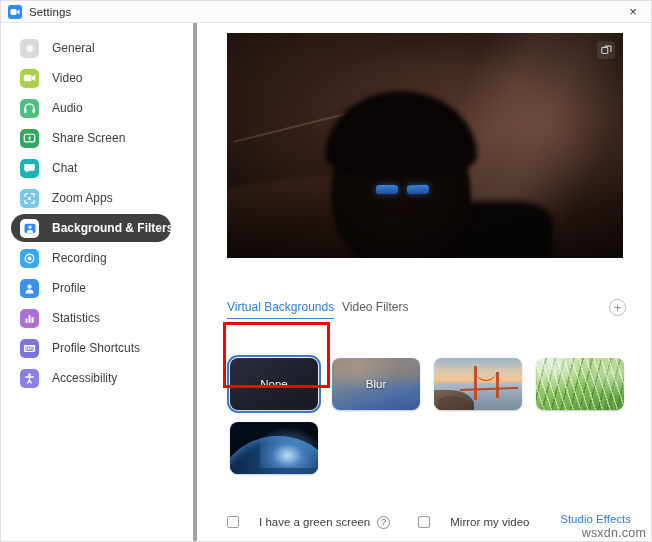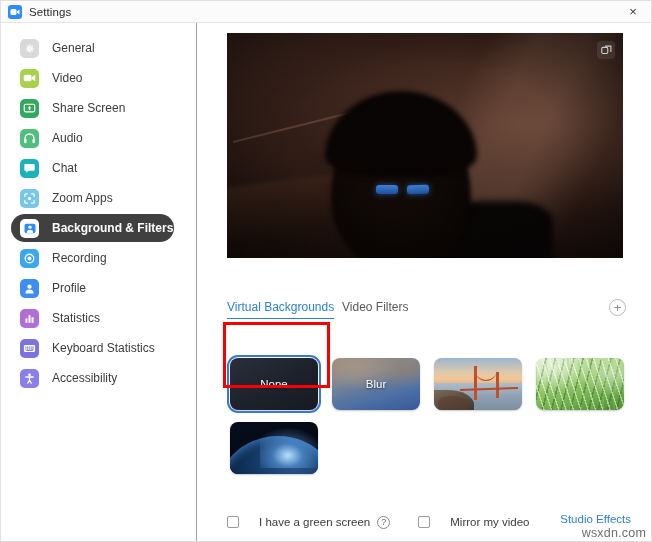--- a/index.html
+++ b/index.html
@@ -61,21 +61,21 @@
     cursor: default;
   }
 
   
   .sidebar {
     position: absolute;
     left: 0; top: 22px;
     width: 196px;
     height: 520px;
     background: #ffffff;
-    border-right: 1px solid #a3a3a3;
+    border-right: 4px solid #a3a3a3;
     box-sizing: border-box;
     padding-top: 9px;
   }
   .nav-item {
     position: relative;
     display: flex;
     align-items: center;
     height: 28px;
     margin: 2px 22px 2px 10px;
     padding-left: 9px;
@@ -485,39 +485,39 @@
       <span class="nav-icon" style="background:#a8d24a;">
         <svg width="13" height="10" viewBox="0 0 14 10">
             <rect x="0.8" y="1.4" width="8.4" height="7.2" rx="2" fill="#ffffff"></rect>
             <path d="M9.7 3.6 L13.2 1.4 L13.2 8.6 L9.7 6.4 Z" fill="#ffffff"></path>
           </svg>
       </span>
       <span class="nav-label">Video</span>
     </div>
 
     <div class="nav-item">
+      <span class="nav-icon" style="background:#4fbf7e;">
+        <svg width="13" height="13" viewBox="0 0 14 14">
+            <path d="M2.2 8.4V7a4.8 4.8 0 0 1 9.6 0v1.4" fill="none" stroke="#ffffff" stroke-width="1.5"></path>
+            <rect x="1.2" y="7.6" width="2.6" height="4.4" rx="1.3" fill="#ffffff"></rect>
+            <rect x="10.2" y="7.6" width="2.6" height="4.4" rx="1.3" fill="#ffffff"></rect>
+          </svg>
+      </span>
+      <span class="nav-label">Audio</span>
+    </div>
+
+    <div class="nav-item">
       <span class="nav-icon" style="background:#35a85f;">
         <svg width="13" height="13" viewBox="0 0 14 14">
             <rect x="1.4" y="2.4" width="11.2" height="8.2" rx="1.6" fill="none" stroke="#ffffff" stroke-width="1.3"></rect>
             <path d="M7 4.2 L9 6.6 H5 Z" fill="#ffffff"></path>
             <rect x="6.3" y="6.2" width="1.4" height="2.6" fill="#ffffff"></rect>
           </svg>
       </span>
       <span class="nav-label">Share Screen</span>
-    </div>
-
-    <div class="nav-item">
-      <span class="nav-icon" style="background:#4fbf7e;">
-        <svg width="13" height="13" viewBox="0 0 14 14">
-            <path d="M2.2 8.4V7a4.8 4.8 0 0 1 9.6 0v1.4" fill="none" stroke="#ffffff" stroke-width="1.5"></path>
-            <rect x="1.2" y="7.6" width="2.6" height="4.4" rx="1.3" fill="#ffffff"></rect>
-            <rect x="10.2" y="7.6" width="2.6" height="4.4" rx="1.3" fill="#ffffff"></rect>
-          </svg>
-      </span>
-      <span class="nav-label">Audio</span>
     </div>
 
     <div class="nav-item">
       <span class="nav-icon" style="background:#1bb3b8;">
         <svg width="13" height="12" viewBox="0 0 14 13">
             <path d="M2.4 2.2h9.2a1 1 0 0 1 1 1v5.2a1 1 0 0 1-1 1H6.3L3.4 11.6V9.4H2.4a1 1 0 0 1-1-1V3.2a1 1 0 0 1 1-1z" fill="#ffffff"></path>
           </svg>
       </span>
       <span class="nav-label">Chat</span>
     </div>
@@ -585,21 +585,21 @@
               <rect x="8.1" y="3.4" width="1.3" height="1.3"></rect>
               <rect x="10" y="3.4" width="1.6" height="1.3"></rect>
               <rect x="2.4" y="5.4" width="1.3" height="1.3"></rect>
               <rect x="4.3" y="5.4" width="1.3" height="1.3"></rect>
               <rect x="6.2" y="5.4" width="1.3" height="1.3"></rect>
               <rect x="8.1" y="5.4" width="3.5" height="1.3"></rect>
               <rect x="3.4" y="7.2" width="7.2" height="1"></rect>
             </g>
           </svg>
       </span>
-      <span class="nav-label">Keyboard Statistics</span>
+      <span class="nav-label">Profile Shortcuts</span>
     </div>
 
     <div class="nav-item">
       <span class="nav-icon" style="background:#8a7ee8;">
         <svg width="13" height="13" viewBox="0 0 14 14">
             <circle cx="7" cy="3" r="1.5" fill="#ffffff"></circle>
             <path d="M3 5.4h8M7 5.4v3.2M7 8.6 5.1 12M7 8.6 8.9 12" stroke="#ffffff" stroke-width="1.4" stroke-linecap="round" fill="none"></path>
           </svg>
       </span>
       <span class="nav-label">Accessibility</span>

